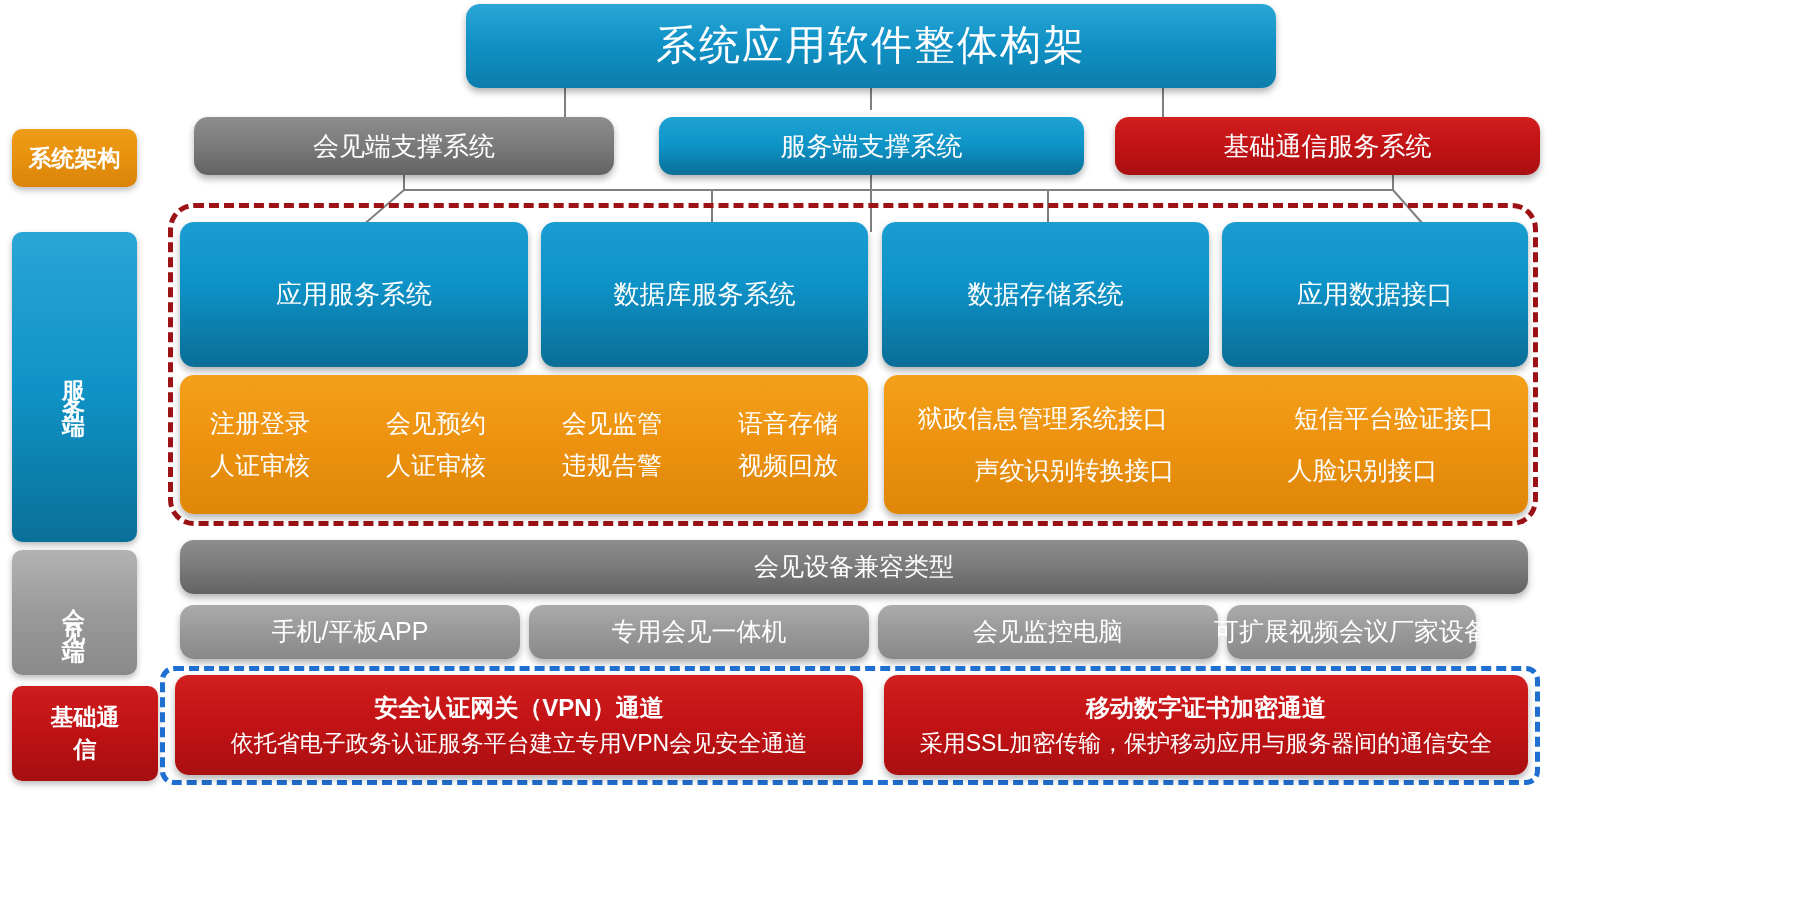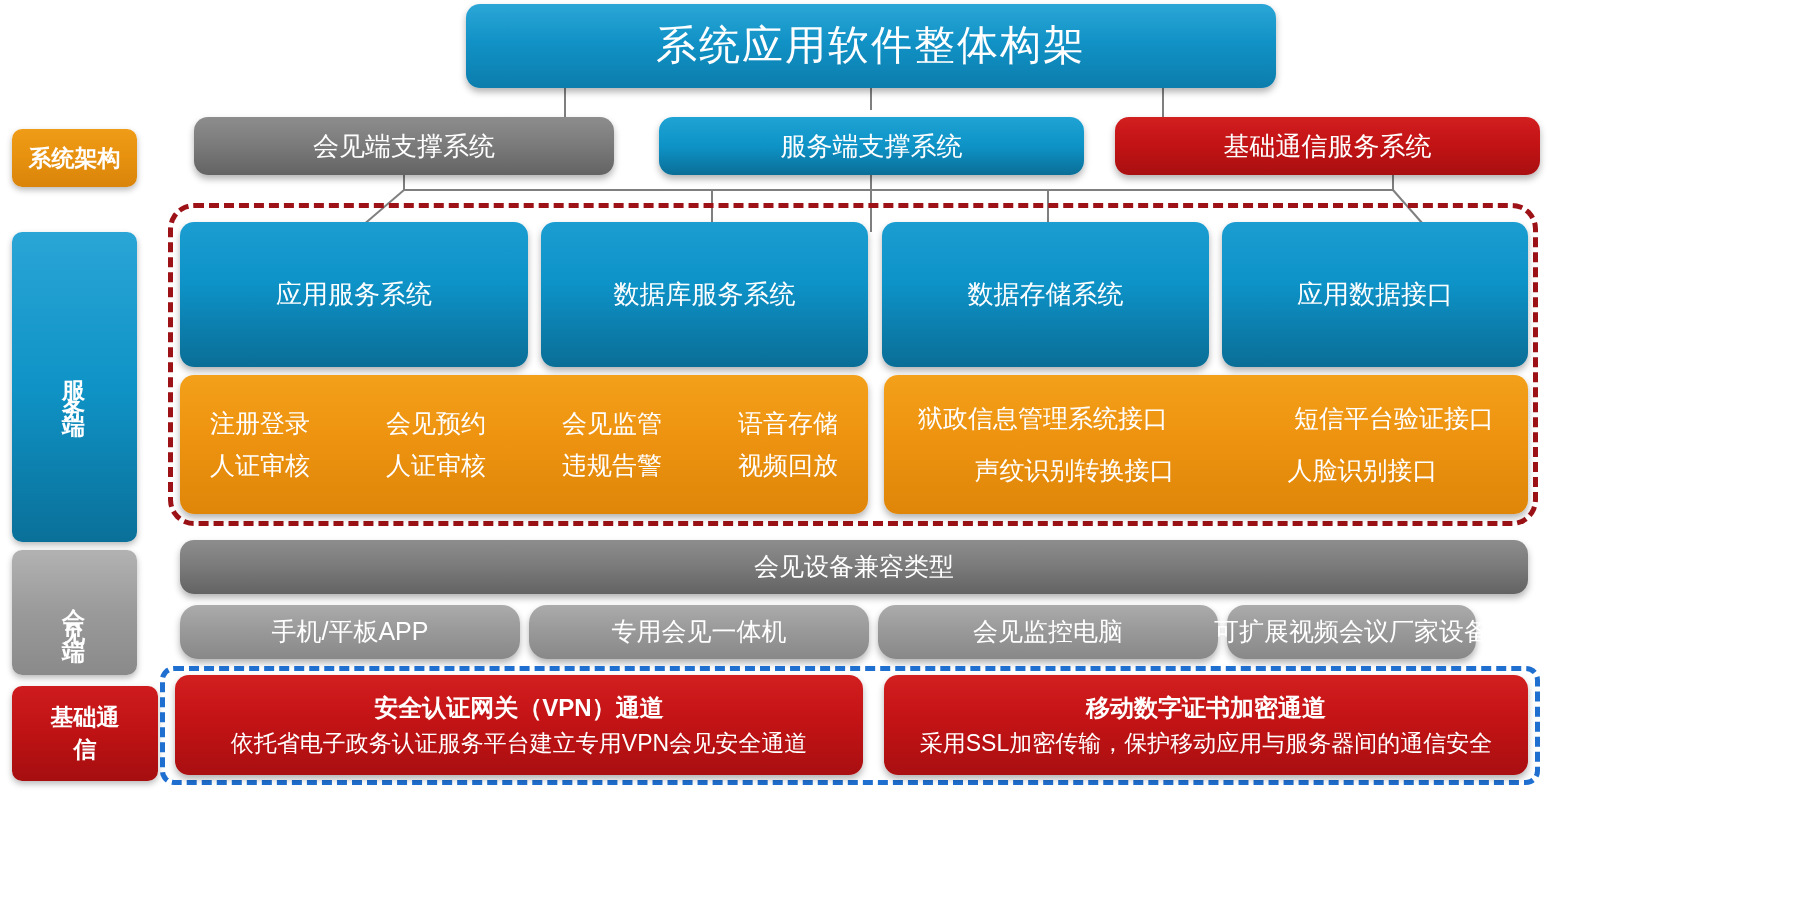--- a/index.html
+++ b/index.html
@@ -64,21 +64,21 @@
     border: 5px dashed #1f6fd0;
     border-radius: 14px;
     background: transparent;
   }
 
   .t-title { font-size: 41px; font-weight: 400; letter-spacing: 2px; }
   .t-l2    { font-size: 26px; }
   .t-blue  { font-size: 26px; }
   .t-side  { font-size: 23px; }
   .t-item  { font-size: 25px; }
-  .t-dev   { font-size: 25px; border-radius: 18px; }
+  .t-dev   { font-size: 25px; }
   .t-devhdr{ font-size: 25px; }
   .t-red   { font-size: 24px; font-weight: bold; }
   .t-red-sub { font-size: 23px; }
 
   .stack { flex-direction: column; gap: 6px; }
 </style>
 </head>
 <body>
 
 <div id="stage">

